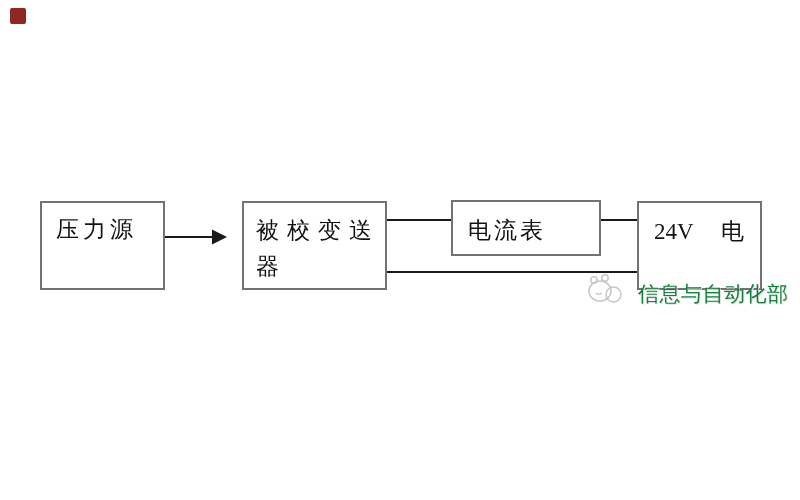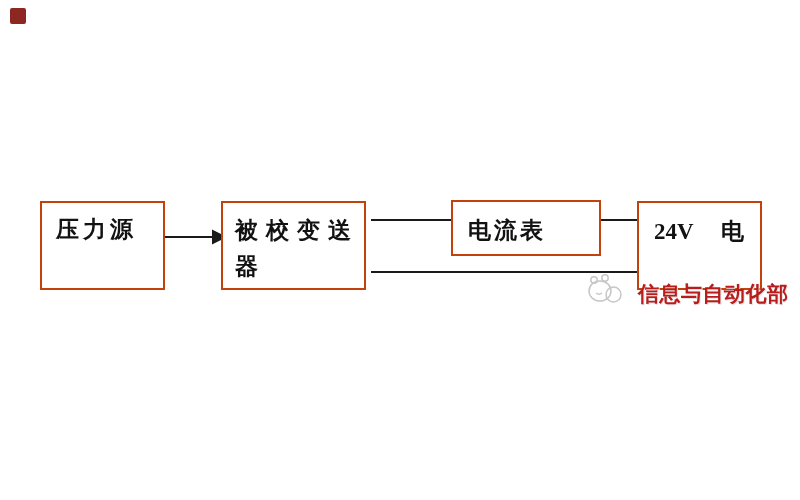--- a/index.html
+++ b/index.html
@@ -21,44 +21,43 @@
   svg.overlay {
     position: absolute;
     left: 0; top: 0;
   }
   svg.overlay line { stroke: #1a1a1a; stroke-width: 2; }
   svg.overlay polygon { fill: #1a1a1a; }
   .logo-sketch { stroke: #c7c7c7; stroke-width: 1.5; fill: none; }
   .box {
     position: absolute;
     box-sizing: border-box;
-    border: 2px solid #c2410c;
+    border: 2px solid #737373;
     background: #ffffff;
     color: #121212;
     font-size: 23px;
-    font-weight: bold;
   }
   .box-pressure { left: 40px; top: 201px; width: 125px; height: 89px;
                   padding: 11px 0 0 14px; letter-spacing: 4px; }
-  .box-transmitter { left: 221px; top: 201px; width: 145px; height: 89px;
+  .box-transmitter { left: 242px; top: 201px; width: 145px; height: 89px;
                      padding: 10px 0 0 12px; line-height: 36px; }
   .box-transmitter .l1 { display: block; letter-spacing: 8px; }
   .box-transmitter .l2 { display: block; letter-spacing: 0; }
   .box-ammeter { left: 451px; top: 200px; width: 150px; height: 56px;
                  padding: 13px 0 0 15px; letter-spacing: 3px; }
   .box-power { left: 637px; top: 201px; width: 125px; height: 89px;
                padding: 11px 16px 0 15px; line-height: 35px; }
   .box-power .l1 { display: flex; justify-content: space-between; }
   .box-power .l2 { display: block; letter-spacing: 2px; }
   .watermark {
     position: absolute;
     left: 638px; top: 280px;
     font-size: 21px;
-    font-weight: bold;
-    color: #b91c1c;
+    font-weight: normal;
+    color: #15803d;
     letter-spacing: 0.5px;
     white-space: nowrap;
     text-shadow: 1px 1px 0 #e3e3e3;
   }
 </style>
 </head>
 <body>
 
 <div class="canvas">
 

